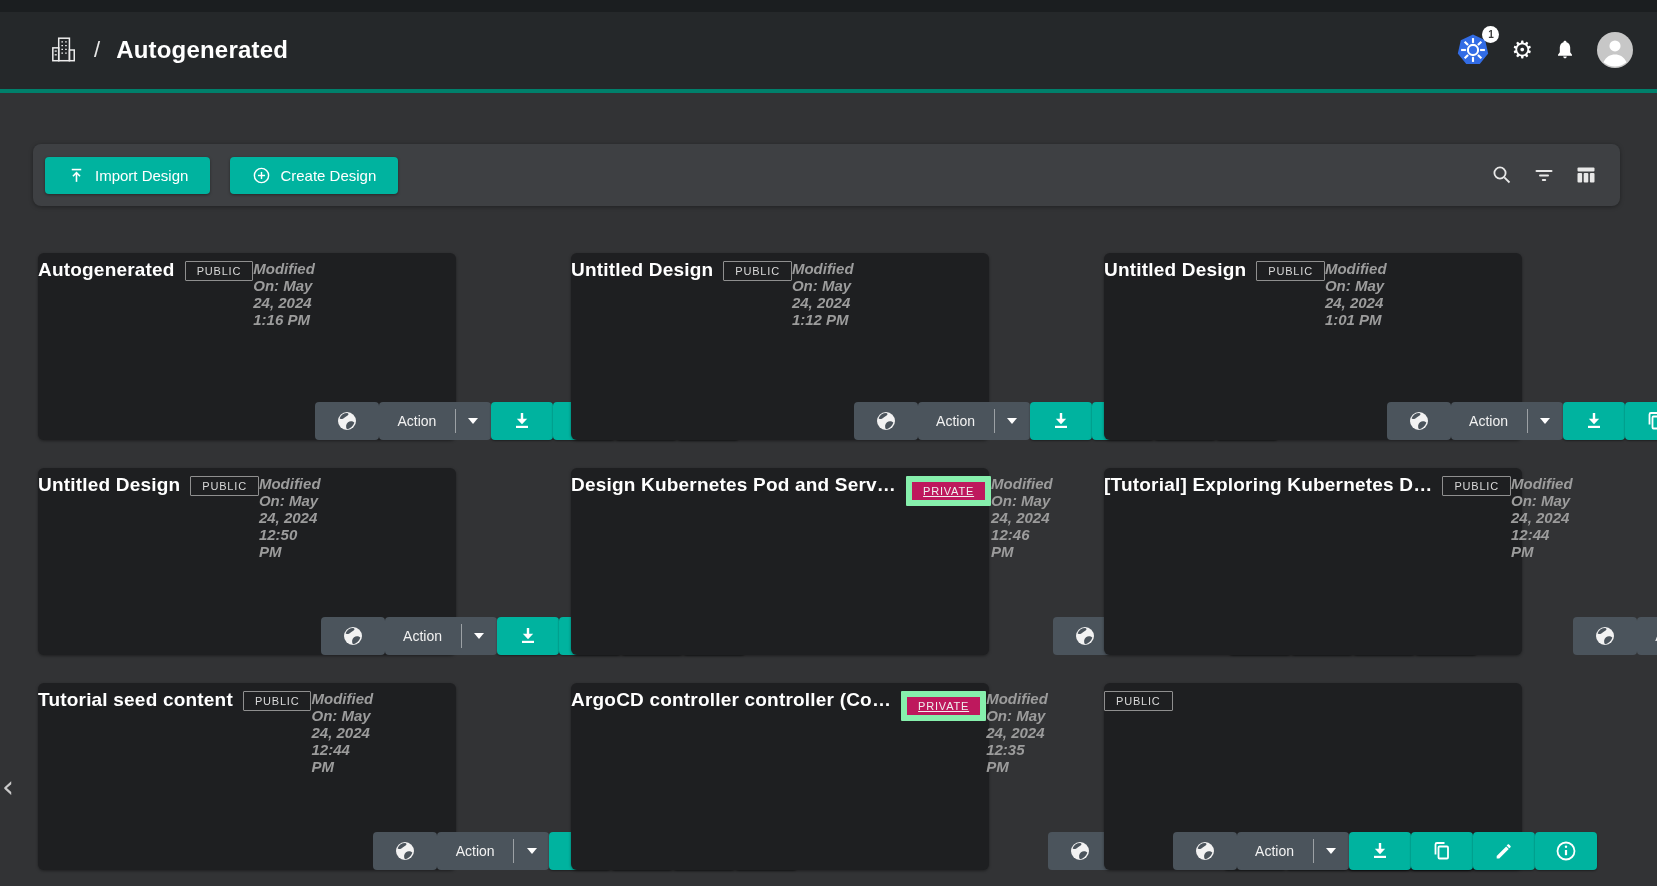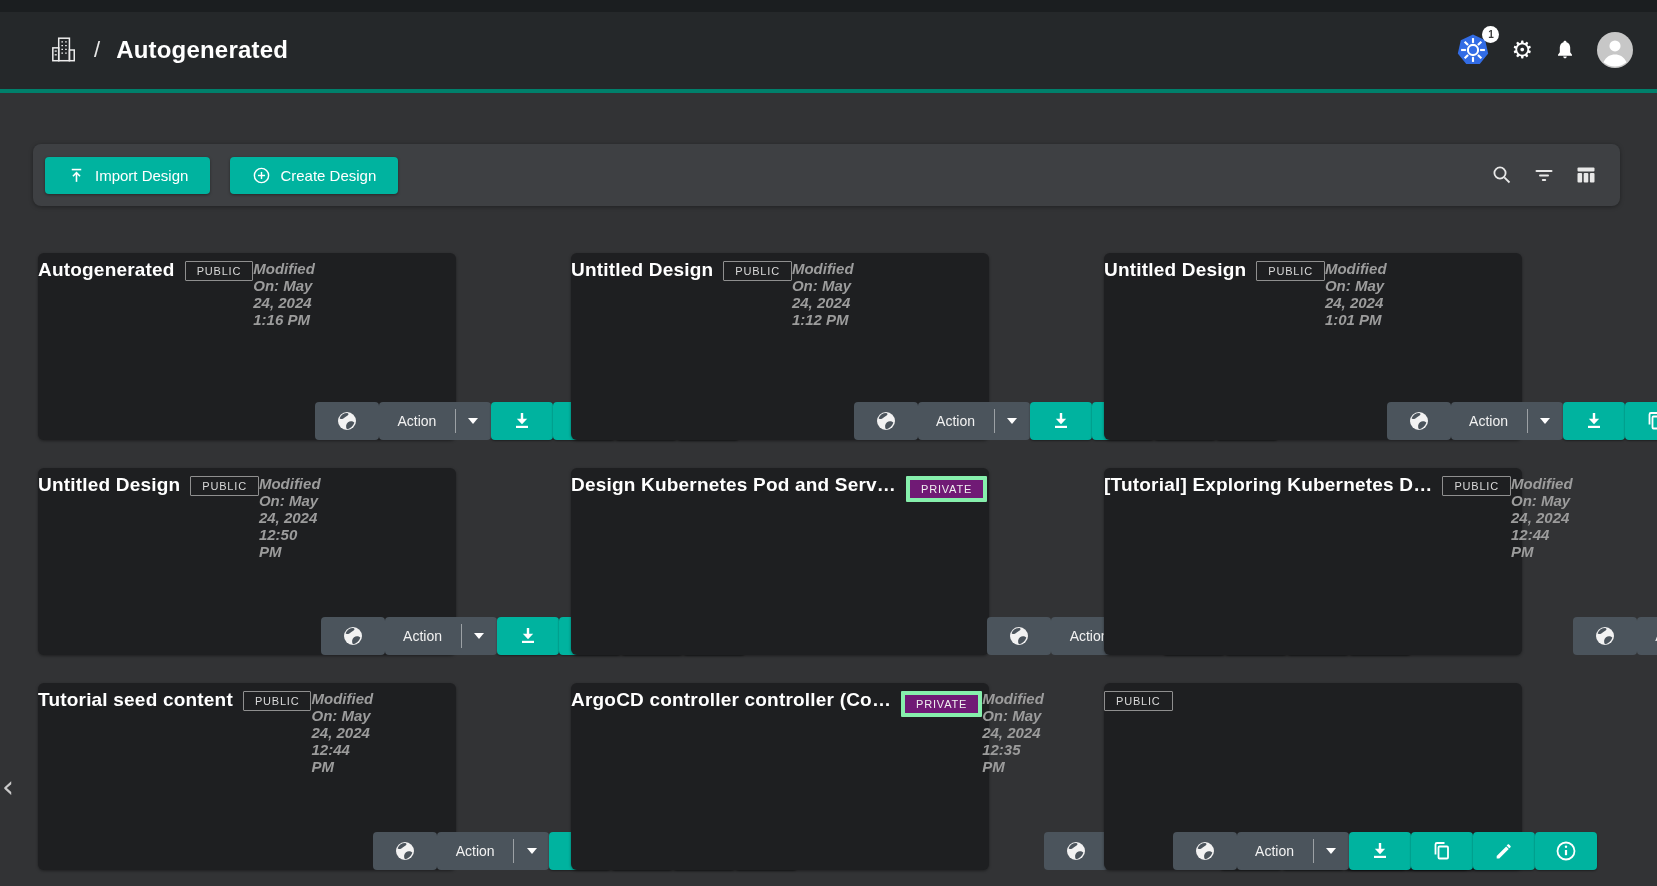--- a/index.html
+++ b/index.html
@@ -64,21 +64,21 @@
   .card-head { display:flex; align-items:flex-start; justify-content:space-between; gap:10px; margin-top:6px; }
   .card-title {
     font-size:19px; font-weight:bold; color:#fff; letter-spacing:.2px;
     white-space:nowrap; overflow:hidden; max-width:400px;
   }
   .chip {
     font-size:11px; letter-spacing:.8px; font-weight:500; border-radius:1px;
     padding:3px 11px; margin-top:2px; white-space:nowrap;
   }
   .chip.public { color:#d9d9d9; border:1px solid #8f8f8f; background:transparent; }
-  .chip.private { color:#f0f0f0; border:4px solid #86efac; background:#701a75; }
+  .chip.private { color:#f0f0f0; border:6px solid #86efac; background:#be185d;text-decoration:underline; }
   .card-modified { margin-top:7px; font-size:15px; font-weight:600; font-style:italic; color:#9c9c9c; }
   .card-actions { margin-top:auto; display:flex; justify-content:space-between; align-items:center; }
   .btn { border:none; cursor:pointer; border-radius:4px; height:38px; display:flex; align-items:center; justify-content:center; }
   .btn.dark { background:#4b545c; }
   .btn.teal-sq { background:#00b39f; box-shadow:0 1px 2px rgba(0,0,0,.4); }
   .icon-btn { width:62px; }
   .globe-btn { width:64px; }
   .split { width:112px; padding:0; overflow:hidden; }
   .split-label { flex:1; text-align:center; font-size:14px; color:#f2f2f2; font-family:"Liberation Sans",sans-serif; }
   .split-caret {
@@ -442,20 +442,21 @@
         </span>
       </button>
     </div>
   </article>
 
   <article class="card">
     <div class="card-head">
       <h3 class="card-title">Design Kubernetes Pod and Serv…</h3>
       <span class="chip private">PRIVATE</span>
     </div>
+    <div class="card-modified">Modified On: May 24, 2024 12:46 PM</div>
     <div class="card-actions">
       <button class="btn dark globe-btn">
         <span>
           <svg width="24" height="24" viewBox="0 0 24 24">
             <circle cx="12" cy="12" r="9" fill="#f2f2f2"></circle>
             <path d="M4.6 9.2 C 6 5.8 9 4 12 4 c 1.6 0 2.1 1.6 .6 2.6 L 9.6 8.6 C 8 10.2 6.1 10.7 4.6 9.2 Z" fill="#4b545c"></path>
             <path d="M13 13.2 c 2.2-1.5 4.8-1 6.3 .4 -1 3.6-4 6.2-7.4 6.7 -1.4-2.4-1-5.4 1.1-7.1 Z" fill="#4b545c"></path>
           </svg>
         </span>
       </button>

